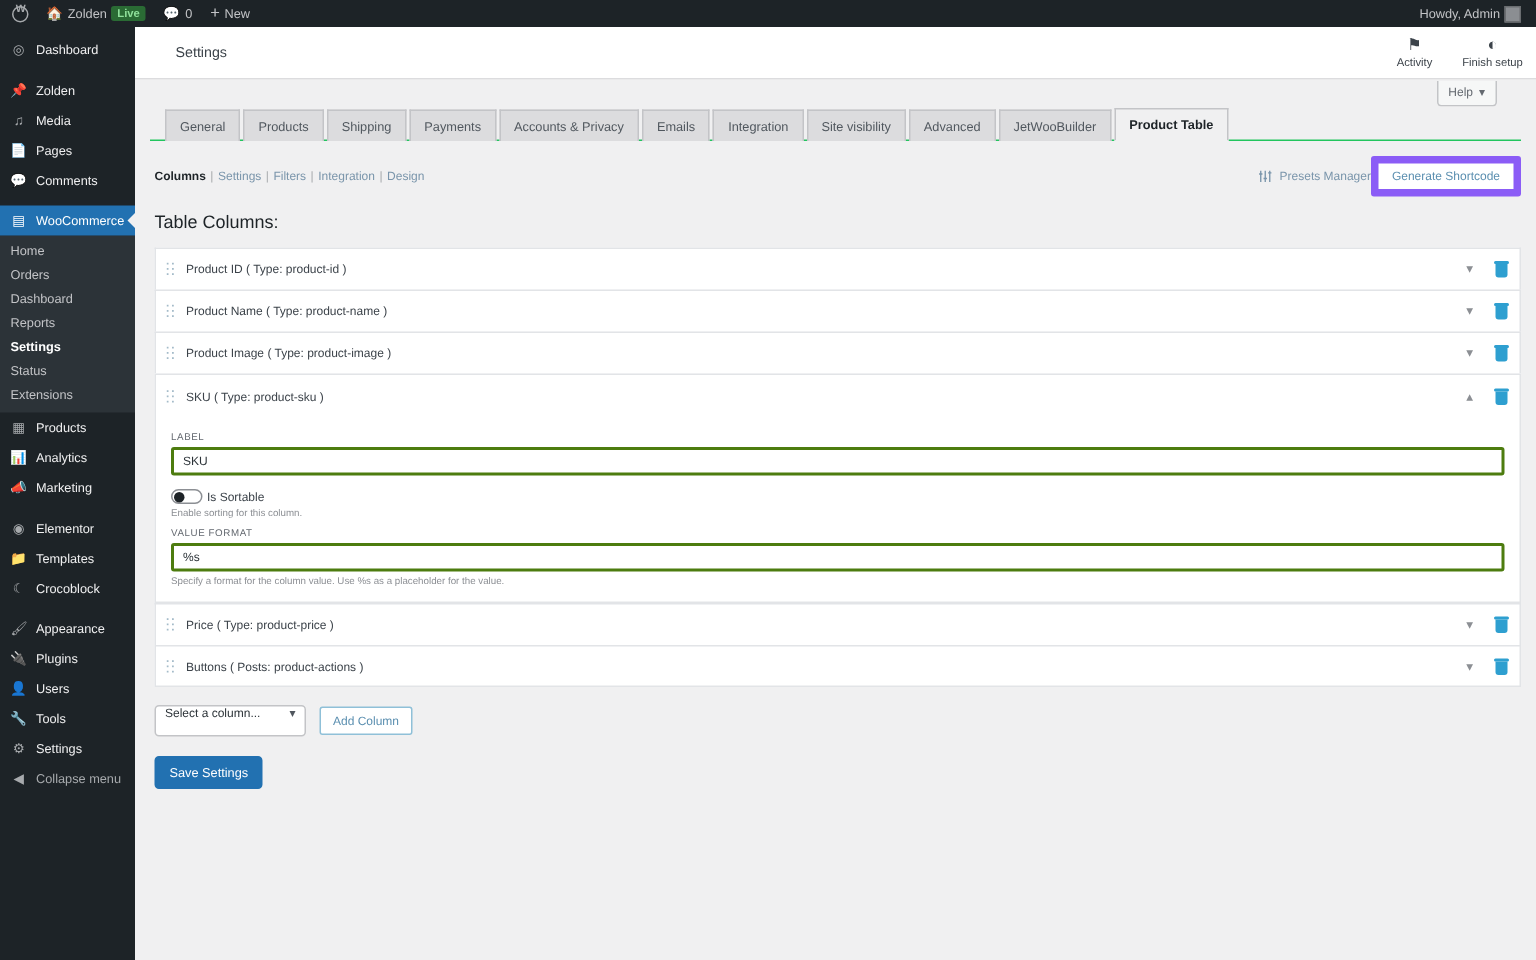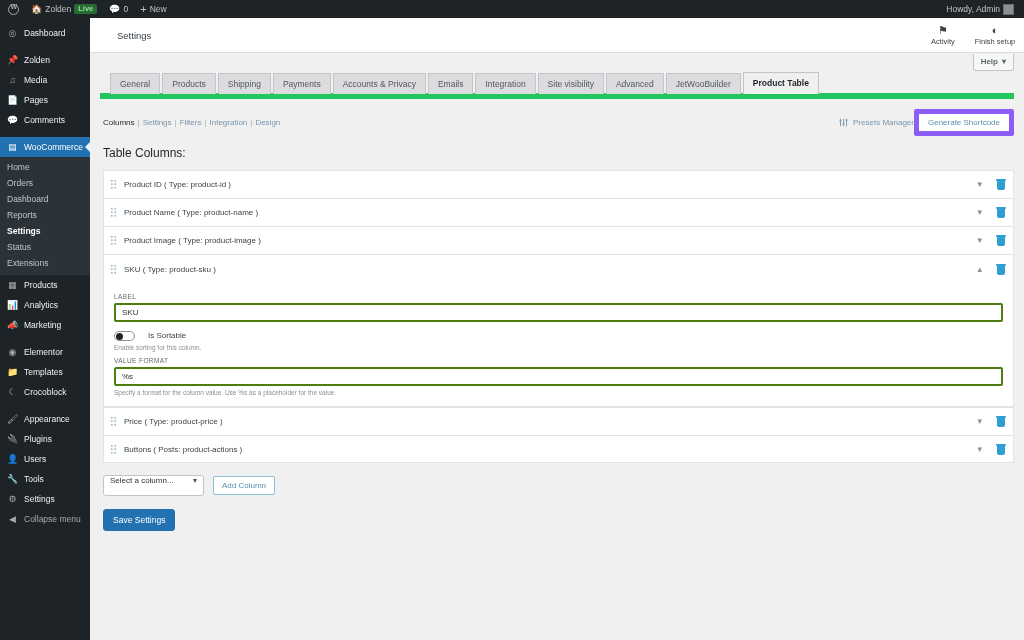--- a/index.html
+++ b/index.html
@@ -61,47 +61,47 @@
     position: relative; height: 35px; background: #fff; border-bottom: 1px solid #dcdcde;
     display: flex; align-items: center;
   }
   #pageheader .ph-title { font-size: 9.5px; color: #3c434a; padding-left: 27px; }
   .ph-actions { margin-left: auto; display: flex; align-items: flex-start; gap: 14px; padding-right: 10px; }
   .ph-action { display: flex; flex-direction: column; align-items: center; gap: 1px; width: 38px; }
   .ph-action .pa-ico { font-size: 11px; color: #3c434a; line-height: 12px; }
   .ph-action .pa-lbl { font-size: 7.5px; color: #3c434a; white-space: nowrap; }
 
   #helpbtn {
-    position: absolute; right: 10px; top: 36px;
+    position: absolute; right: 26px; top: 36px;
     background: #f6f7f7; border: 1px solid #c3c4c7; border-top: none;
     border-radius: 0 0 3px 3px; font-size: 8px; color: #646970;
-    padding: 3px 7px 4px 7px; display: flex; align-items: center; gap: 4px; font-weight: bold;
+    padding: 3px 7px 4px 7px; display: flex; align-items: center; gap: 4px;
   }
 
   
   #tabs {
     display: flex; align-items: flex-end; gap: 0;
-    padding: 18px 0 0 10px; border-bottom: 6px solid #22c55e;
+    padding: 18px 0 0 10px; border-bottom: 1px solid #22c55e;
     margin: 0 10px 0 10px;
   }
   .tab {
     font-size: 8.5px; color: #50575e; padding: 5px 9px 5px 9px;
     background: #dcdcde; border: 1px solid #c3c4c7; border-bottom: none;
     margin-right: 2px; line-height: 1.2; position: relative; top: 1px;
   }
   .tab.active { background: #f0f0f1; color: #1d2327; font-weight: bold; border-bottom: 1px solid #f0f0f1; }
 
   
   #subnavrow {
     display: flex; align-items: center;
     padding: 10px 10px 0 13px; position: relative;
   }
   .subnav { display: flex; align-items: center; font-size: 8px; }
   .subnav a { color: #7a95ab; text-decoration: none; }
-  .subnav a.current { color: #1d2327; font-weight: normal; }
+  .subnav a.current { color: #1d2327; font-weight: bold; }
   .subnav .sep { color: #a7aaad; padding: 0 3px; }
   .subnav-right { margin-left: auto; display: flex; align-items: center; }
   .presets-mgr { display: flex; align-items: center; gap: 5px; font-size: 8px; color: #7a95ab; }
   .gen-shortcode {
     font-size: 8px; color: #5b8fb0; background: #fff;
     border: 5px solid #8b5cf6; border-radius: 2px; padding: 4px 9px;
   }
 
   
   #content { padding: 10px 10px 0 13px; }
@@ -133,21 +133,21 @@
     background: #2e9fd0; border-radius: 1px;
   }
 
   .row-body { padding: 4px 10px 10px 10px; }
   .fld-label { font-size: 6.5px; color: #646970; letter-spacing: .4px; margin: 6px 0 3px 0; }
   .fld-input {
     width: 100%; height: 19px; border: 2px solid #4d7c0f; border-radius: 2px;
     background: #fff; font-size: 8px; color: #2c3338; padding: 0 6px;
     display: flex; align-items: center;
   }
-  .toggle-row { display: flex; align-items: flex-start; gap: 13px; margin-top: 9px; }
+  .toggle-row { display: flex; align-items: center; gap: 3px; margin-top: 9px; }
   .toggle {
     width: 21px; height: 10px; border-radius: 6px; background: #fff;
     border: 1px solid #8c8f94; position: relative; flex: none;
   }
   .toggle .knob {
     position: absolute; left: 1px; top: 1px; width: 7px; height: 7px;
     border-radius: 50%; background: #1d2327;
   }
   .toggle-label { font-size: 8px; color: #3c434a; }
   .fld-desc { font-size: 6.5px; color: #8c8f94; margin-top: 3px; }

